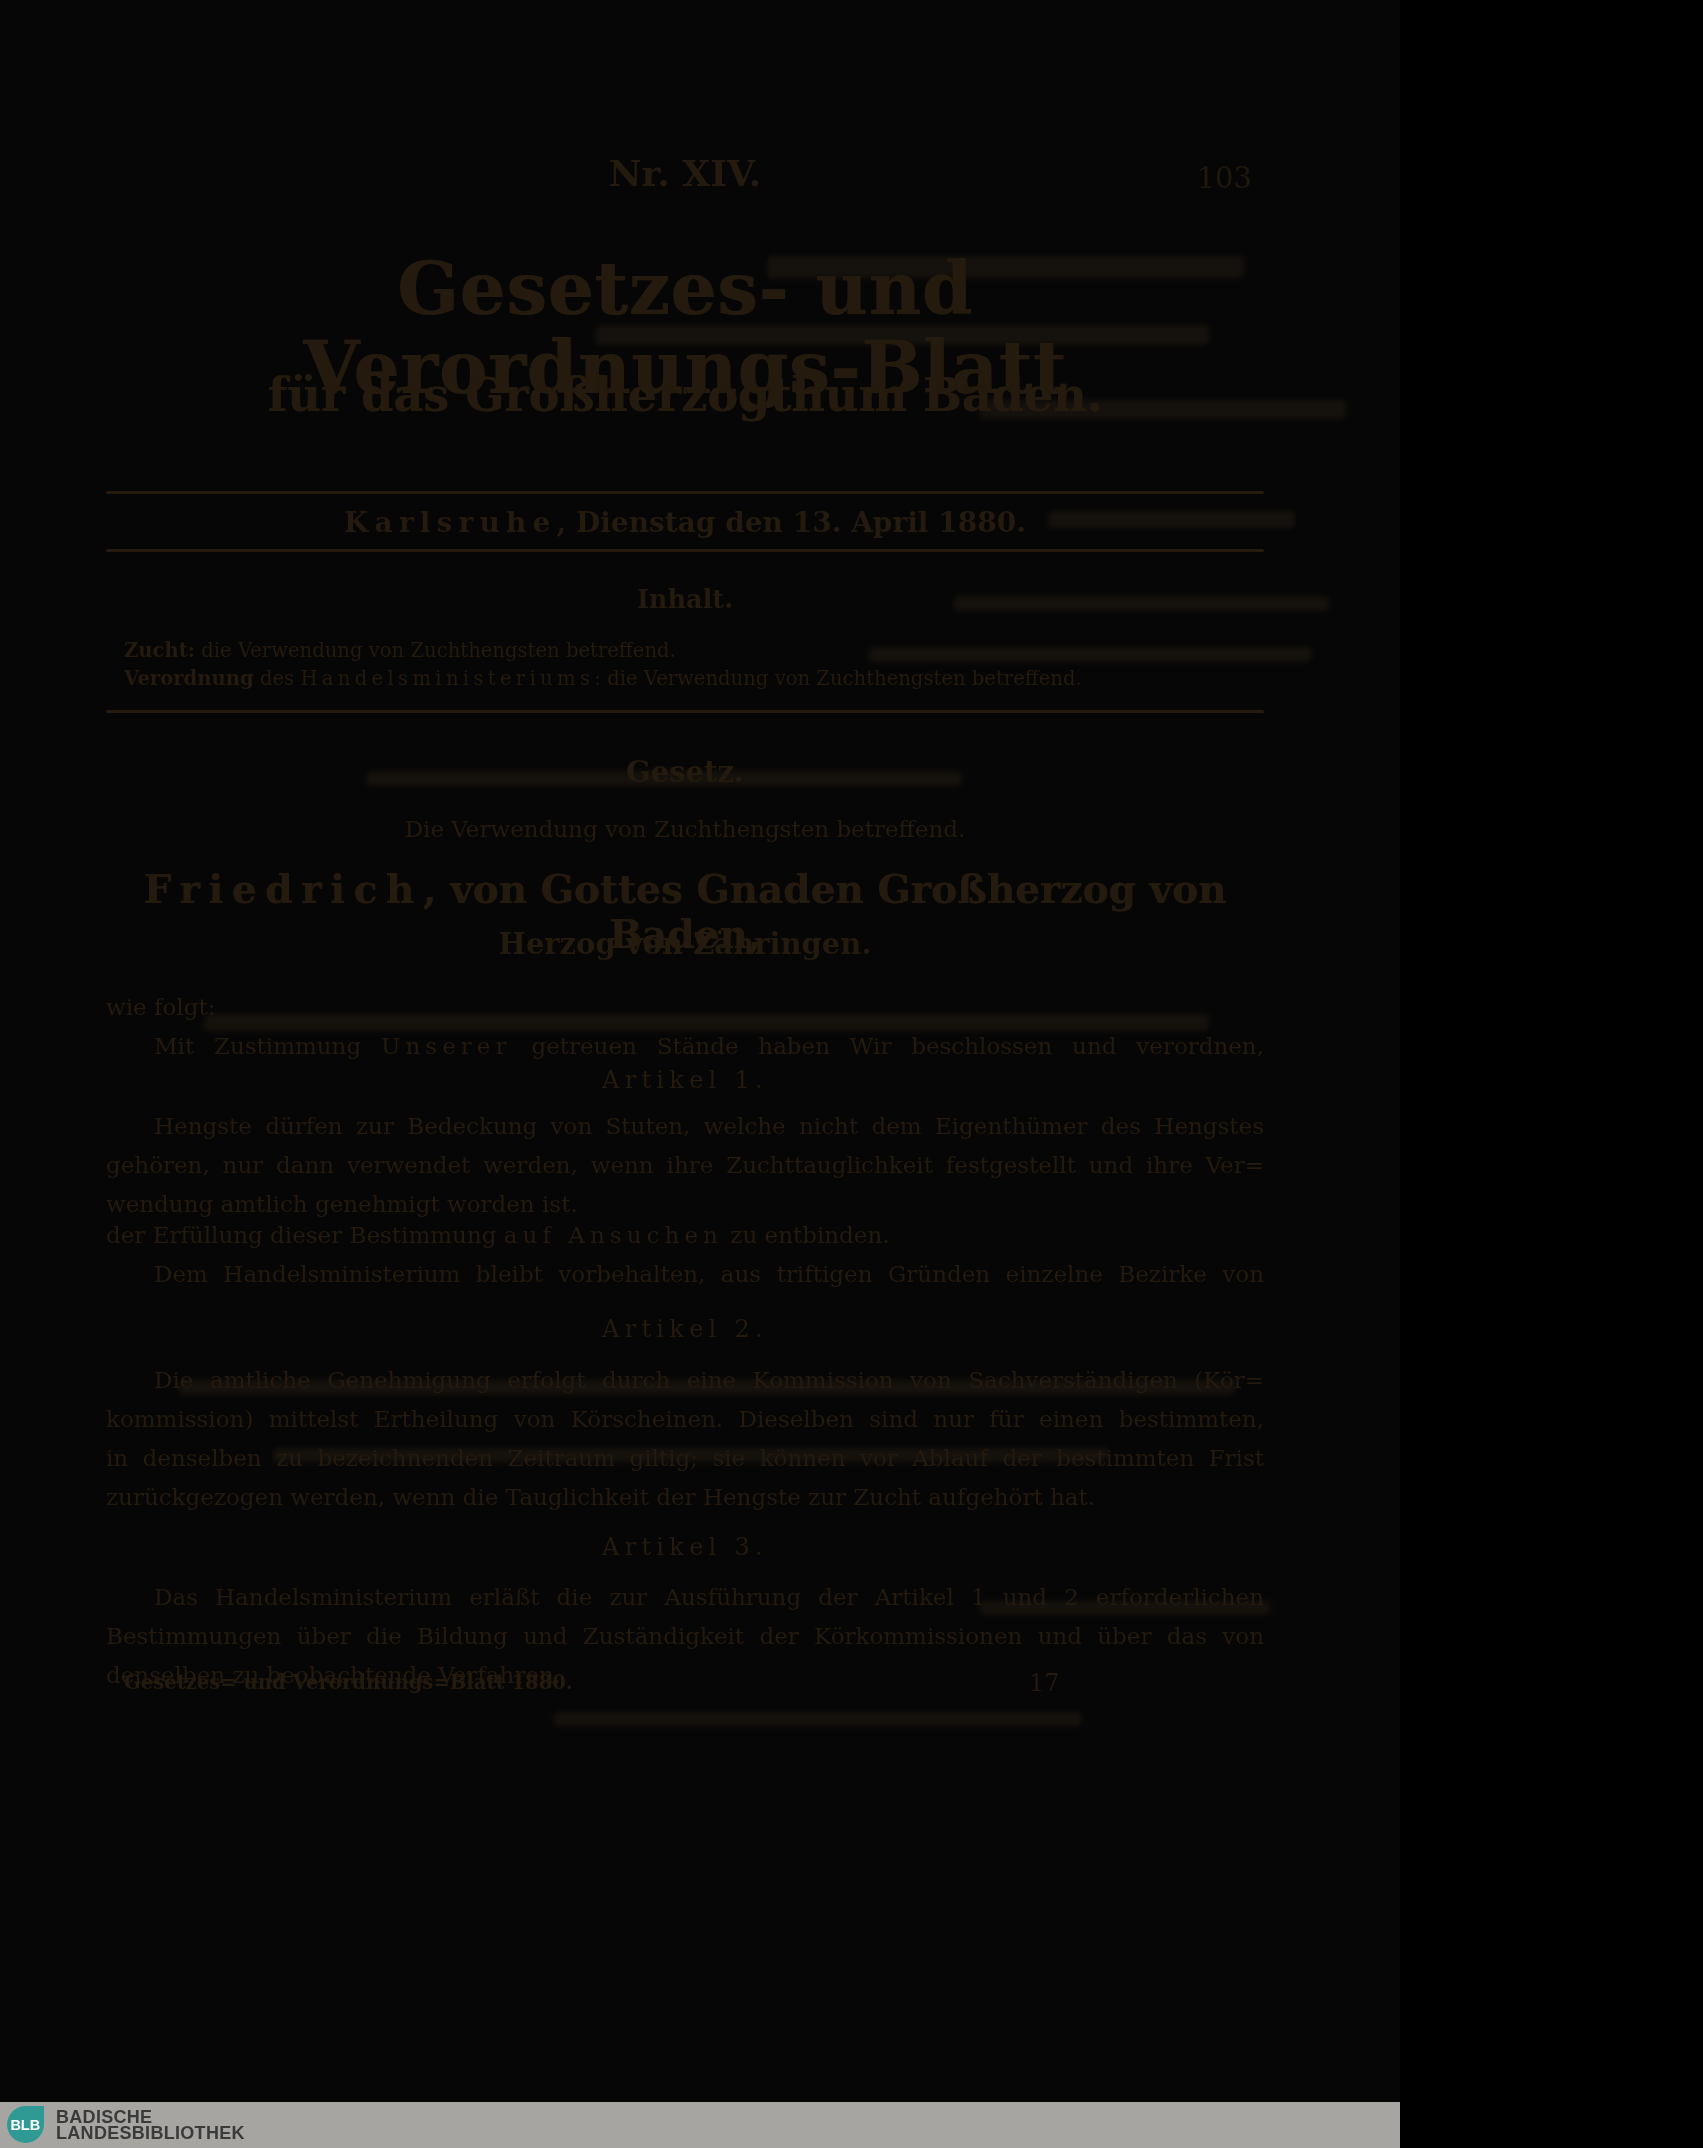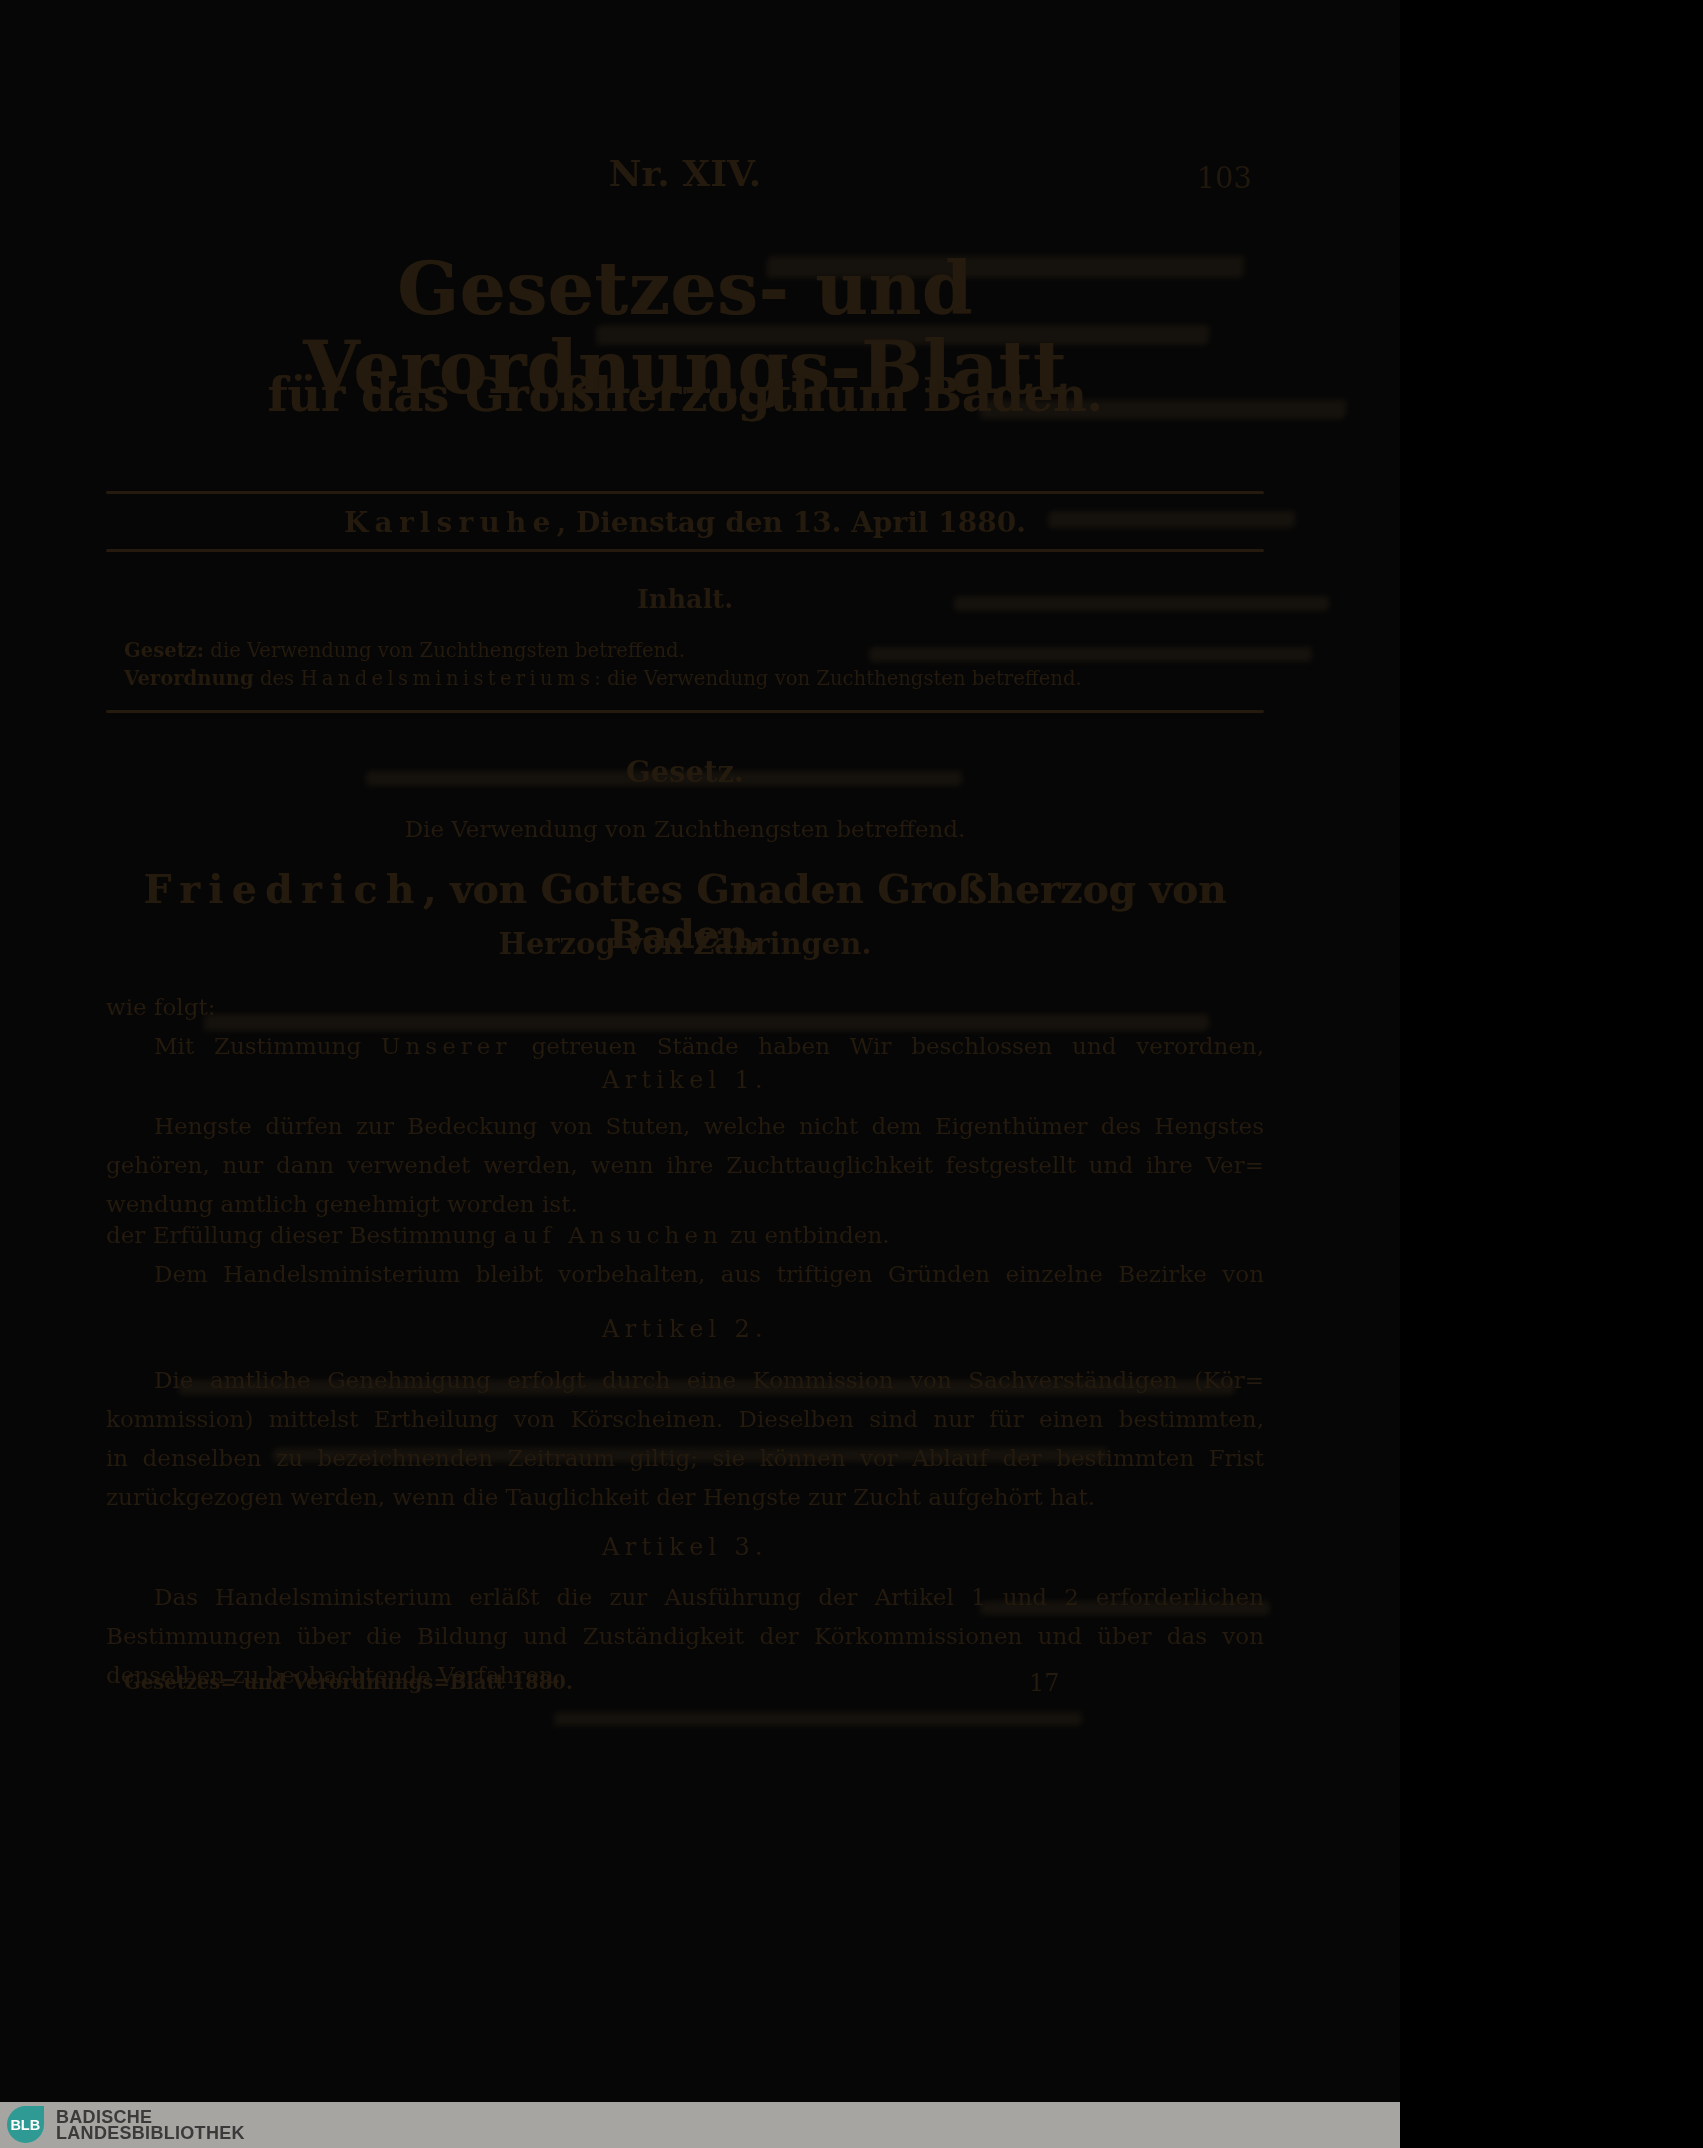--- a/index.html
+++ b/index.html
@@ -131,21 +131,21 @@
 
     <div class="abs col ctr frak mast1">Gesetzes- und Verordnungs-Blatt</div>
     <div class="abs col ctr frak mast2">für das Großherzogthum Baden.</div>
 
     <div class="abs rule r1"></div>
     <div class="abs col ctr dateline"><span class="sp">Karlsruhe</span>, Dienstag den 13. April 1880.</div>
     <div class="abs rule r2"></div>
 
     <div class="abs col ctr frak toc-head">Inhalt.</div>
     <div class="abs toc-line t1">
-      <b>Gesetz:</b>
+      <b>Zucht:</b>
       <span>die Verwendung von Zuchthengsten betreffend.</span>
     </div>
     <div class="abs toc-line t2">
       <b>Verordnung</b>
       <span>des <span class="sp">Handelsministeriums</span>: die Verwendung von Zuchthengsten betreffend.</span>
     </div>
     <div class="abs rule r3"></div>
 
     <div class="abs col ctr frak law-head">Gesetz.</div>
     <div class="abs col ctr subject">Die Verwendung von Zuchthengsten betreffend.</div>

